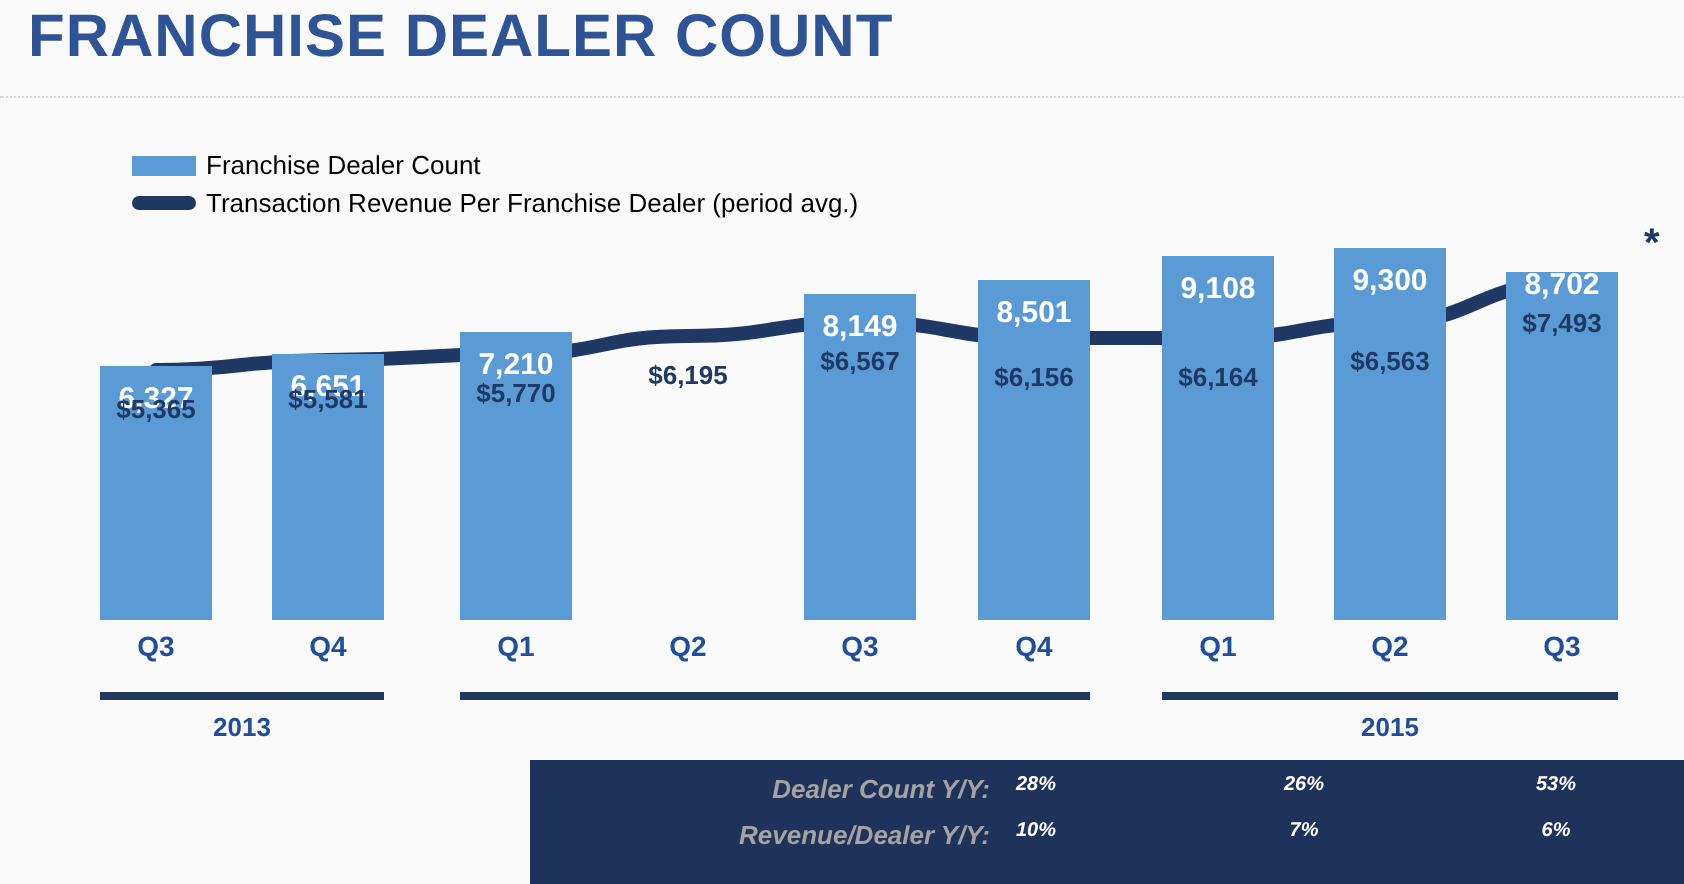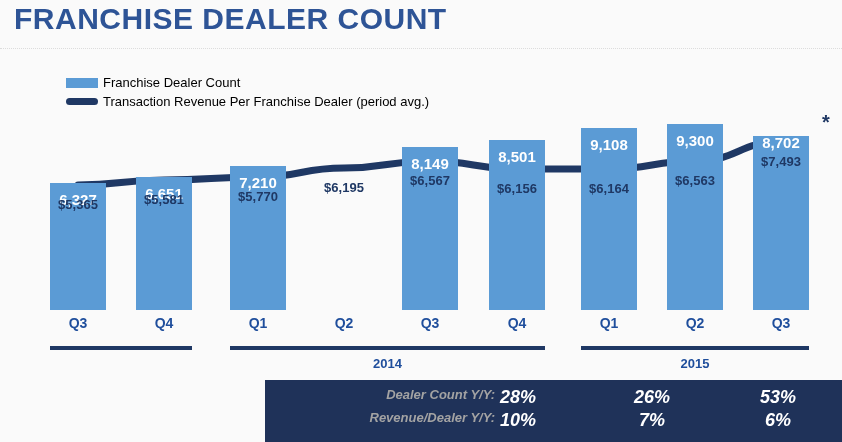--- a/index.html
+++ b/index.html
@@ -74,21 +74,21 @@
     background:#1f3259;
   }
   .trow{position:absolute; left:0; width:577px; height:21px;}
   .trow-label{
     position:absolute; left:0; width:230px; text-align:right;
     font-size:13px; font-style:italic; font-weight:bold; color:#a3a3a3;
     white-space:nowrap;
   }
   .tcell{
     position:absolute; width:70px; text-align:center;
-    font-size:18px; font-style:italic; font-weight:bold; color:#ffffff;
+    font-size:10px; font-style:italic; font-weight:bold; color:#ffffff;
   }
 </style>
 </head>
 <body>
 
 <div class="title">FRANCHISE DEALER COUNT</div>
 <div class="title-rule"></div>
 
 <div class="legend">
   <div class="legend-row">
@@ -154,22 +154,22 @@
     <div class="qlabel" style="left: 50px;">Q3</div>
     <div class="qlabel" style="left: 136px;">Q4</div>
     <div class="qlabel" style="left: 230px;">Q1</div>
     <div class="qlabel" style="left: 316px;">Q2</div>
     <div class="qlabel" style="left: 402px;">Q3</div>
     <div class="qlabel" style="left: 489px;">Q4</div>
     <div class="qlabel" style="left: 581px;">Q1</div>
     <div class="qlabel" style="left: 667px;">Q2</div>
     <div class="qlabel" style="left: 753px;">Q3</div>
     <div class="yearbar" style="left: 50px; width: 142px;"></div>
+    <div class="yearlabel" style="left: 50px; width: 142px;">2013</div>
     <div class="yearbar" style="left: 230px; width: 315px;"></div>
-    <div class="yearlabel" style="left: 230px; width: 315px;">2014</div>
     <div class="yearbar" style="left: 581px; width: 228px;"></div>
     <div class="yearlabel" style="left: 581px; width: 228px;">2015</div>
   </div>
 
 <div class="table">
   <div class="trow" id="trow0" style="top:7px;">
     <span class="trow-label">Dealer Count Y/Y:</span>
   <span class="tcell" style="left: 218px;">28%</span>
       <span class="tcell" style="left: 352px;">26%</span>
       <span class="tcell" style="left: 478px;">53%</span>

